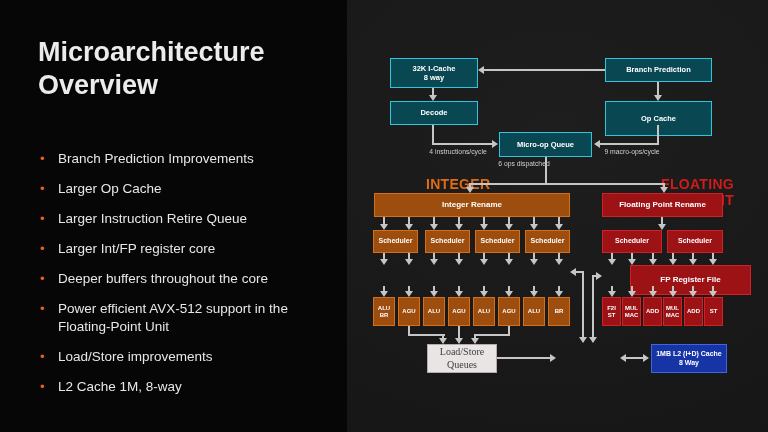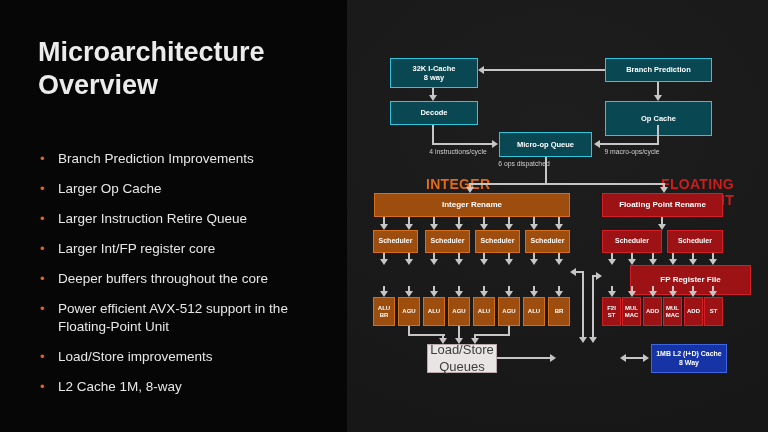--- a/index.html
+++ b/index.html
@@ -32,21 +32,21 @@
     position:absolute;display:flex;align-items:center;justify-content:center;
     text-align:center;color:#fff;font-weight:bold;white-space:pre-line;
     box-sizing:border-box;line-height:1.25;
   }
   .teal{background:var(--teal-fill);border:1.5px solid var(--teal-border);font-size:7.5px;}
   .orange{background:var(--orange-fill);border:1.5px solid var(--orange-border);}
   .red{background:var(--red-fill);border:1.5px solid var(--red-border);}
   .md{font-size:8px;}
   .sm{font-size:7px;}
   .unit{font-size:6px;line-height:1.15;}
-  .grayb{background:var(--gray-fill);border:1px solid var(--gray-border);color:#3d3d3d;font-weight:normal;font-size:13px;}
+  .grayb{background:var(--gray-fill);border:1px solid var(--gray-border);color:#3d3d3d;font-weight:normal;font-size:10px;font-family:Liberation Serif, serif;}
   .blueb{background:var(--blue-fill);border:1.5px solid var(--blue-border);font-size:7px;}
   .flabel{position:absolute;font-size:6.8px;color:#cfcfcf;text-align:center;}
   .seclabel{position:absolute;font-size:14px;font-weight:bold;letter-spacing:.3px;}
   .seclabel.int{color:var(--integer-label-color);}
   .seclabel.fp{color:var(--fp-label-color);text-align:right;}
   .al{position:absolute;background:var(--arrow-color);}
   .ah{position:absolute;width:0;height:0;}
 </style>
 </head>
 <body>

